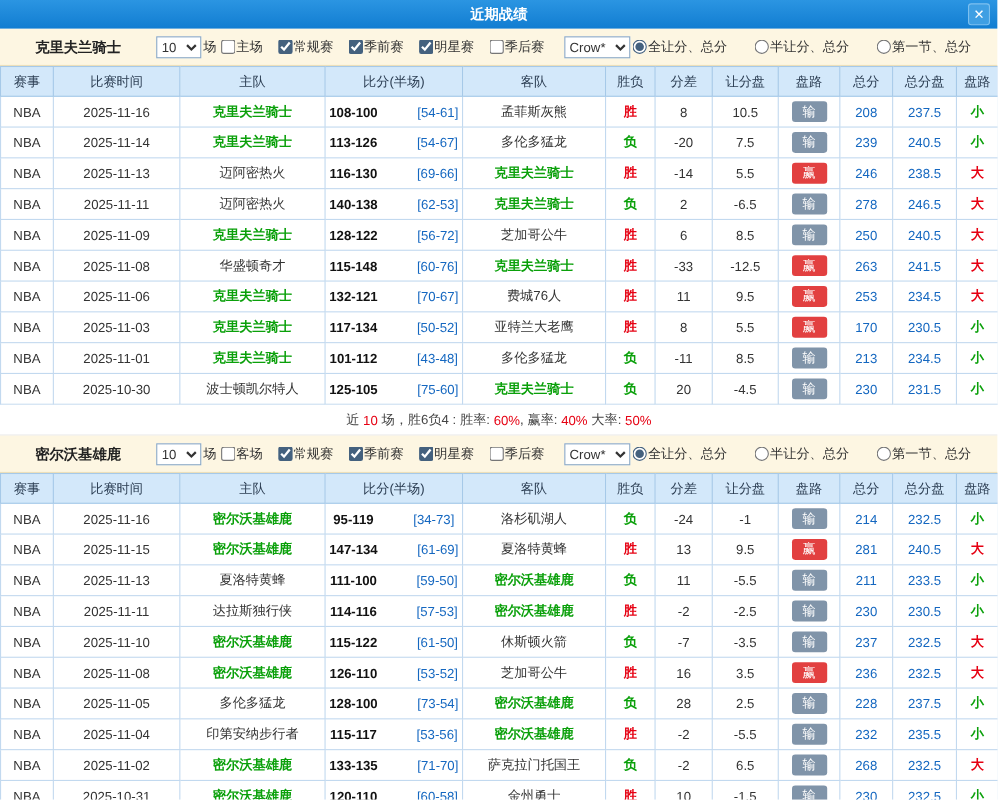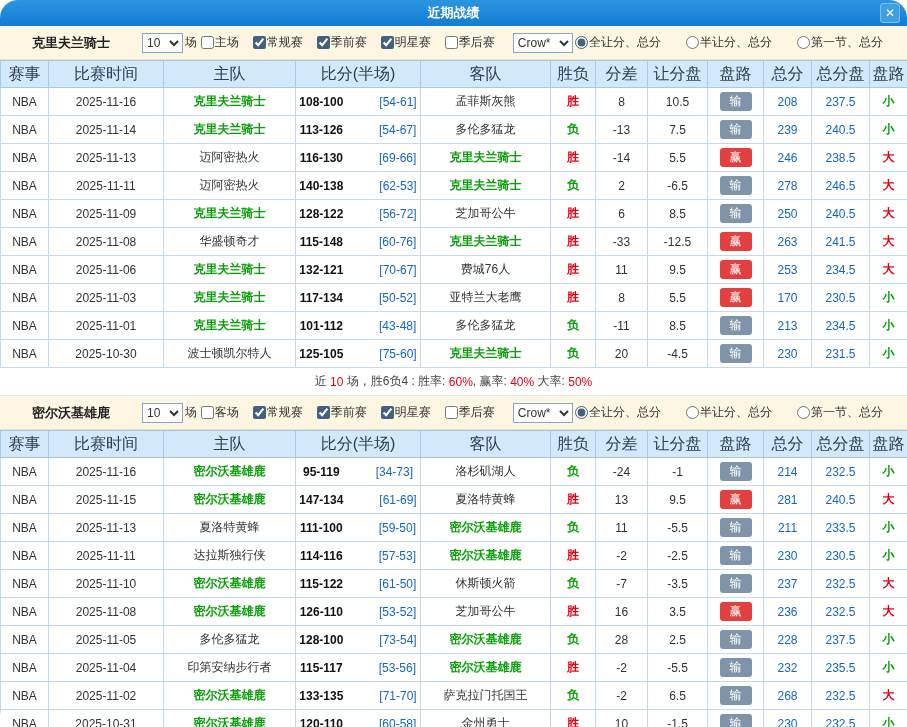--- a/index.html
+++ b/index.html
@@ -2,21 +2,21 @@
 <html><head>
 <meta charset="utf-8">
 <style>
   * { margin:0; padding:0; box-sizing:border-box; }
   html,body { background:#fff; }
   body {
     width:907px; height:727px; overflow:hidden;
     font-family:"Liberation Sans","DejaVu Sans",sans-serif;
     font-size:12px; color:#333;
   }
-  .panel { width:907px; height:727px; overflow:hidden; background:#fff;border-radius:18px; }
+  .panel { width:907px; height:727px; overflow:hidden; background:#fff; }
 
   
   .titlebar {
     height:26px; background:linear-gradient(#2b95e2,#117dd1);
     display:flex; align-items:center; justify-content:center; position:relative;
   }
   .titlebar .title { color:#fff; font-weight:bold; font-size:13px; }
   .close-btn {
     position:absolute; right:7px; top:3px; width:20px; height:20px;
     background:#3f9fe3; color:#fff; border:1px solid #7cc0ef; border-radius:3px;
@@ -40,21 +40,21 @@
   .cb { margin-right:14px; }
   input[type="checkbox"], input[type="radio"] {
     accent-color:#44617e; width:13px; height:13px; margin:0 1px 0 0;
   }
   .radios { margin-left:auto; margin-right:14px; display:flex; gap:25px; }
 
   
   table { width:100%; border-collapse:collapse; table-layout:fixed; }
   th {
     background:#d3e8fa; border:1px solid #a6c9e8; height:27px;
-    font-weight:normal; font-size:16px; color:#2b3d52; text-align:center;
+    font-weight:normal; font-size:12px; color:#2b3d52; text-align:center;
   }
   td {
     border:1px solid #c2d9ef; height:28px; text-align:center;
     font-size:12px; color:#333; overflow:hidden;
   }
   .team-green { color:#0aa00a; font-weight:bold; }
   .c-red { color:#e60012; font-weight:bold; }
   .c-green { color:#0aa00a; font-weight:bold; }
   .blue { color:#1467c0; }
   .score b { color:#111; font-weight:bold; }
@@ -176,21 +176,21 @@
     <td class="c-green">小</td>
   </tr>
 
   <tr>
     <td>NBA</td>
     <td>2025-11-14</td>
     <td class="team-green">克里夫兰骑士</td>
     <td class="score"><b>113-126</b><span class="half">[54-67]</span></td>
     <td>多伦多猛龙</td>
     <td class="c-green">负</td>
-    <td>-13</td>
+    <td>-20</td>
     <td>7.5</td>
     <td><span class="badge b-gray">输</span></td>
     <td class="blue">239</td>
     <td class="blue">240.5</td>
     <td class="c-green">小</td>
   </tr>
 
   <tr>
     <td>NBA</td>
     <td>2025-11-13</td>

